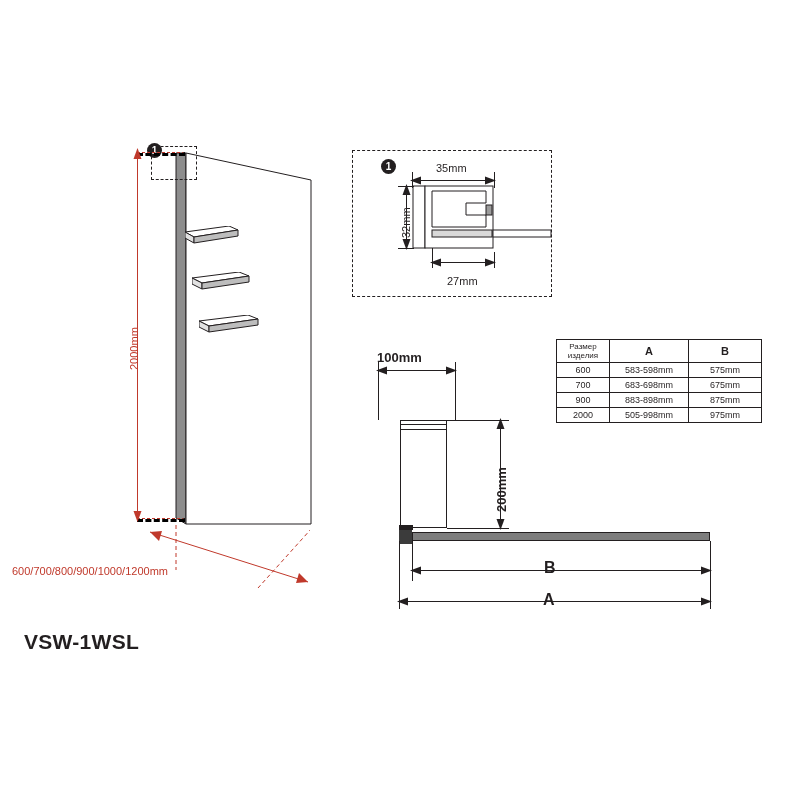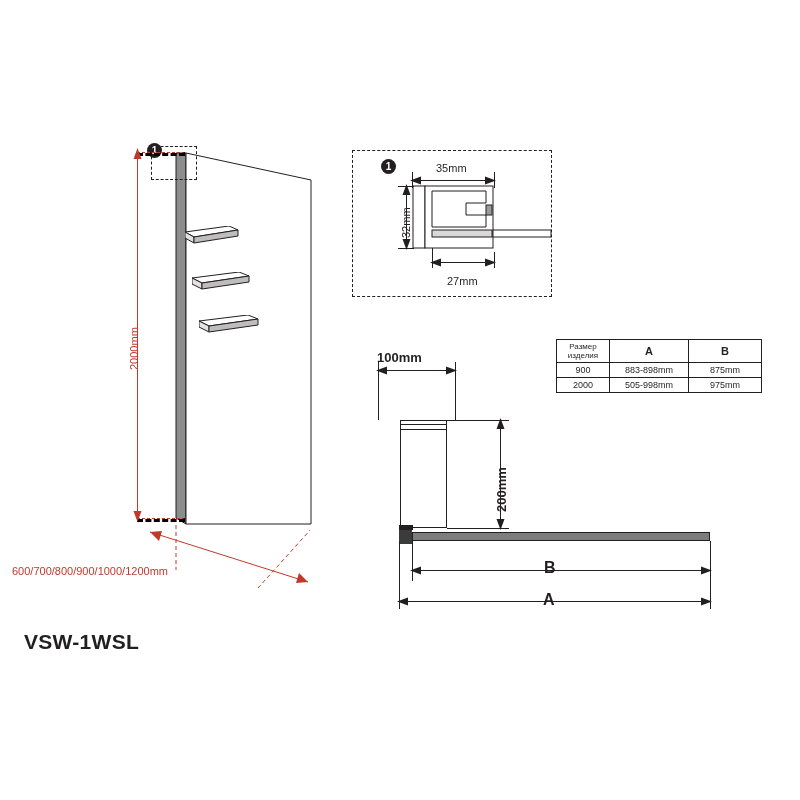--- a/index.html
+++ b/index.html
@@ -343,20 +343,30 @@
   <table id="size-table">
     <thead>
       <tr>
         <th class="c0 small">Размер изделия</th>
         <th class="c1">A</th>
         <th class="c2">B</th>
       </tr>
     </thead>
     <tbody>
       <tr>
+        <td>600</td>
+        <td>583-598mm</td>
+        <td>575mm</td>
+      </tr>
+      <tr>
+        <td>700</td>
+        <td>683-698mm</td>
+        <td>675mm</td>
+      </tr>
+      <tr>
         <td>900</td>
         <td>883-898mm</td>
         <td>875mm</td>
       </tr>
       <tr>
         <td>2000</td>
         <td>505-998mm</td>
         <td>975mm</td>
       </tr>
     </tbody>

